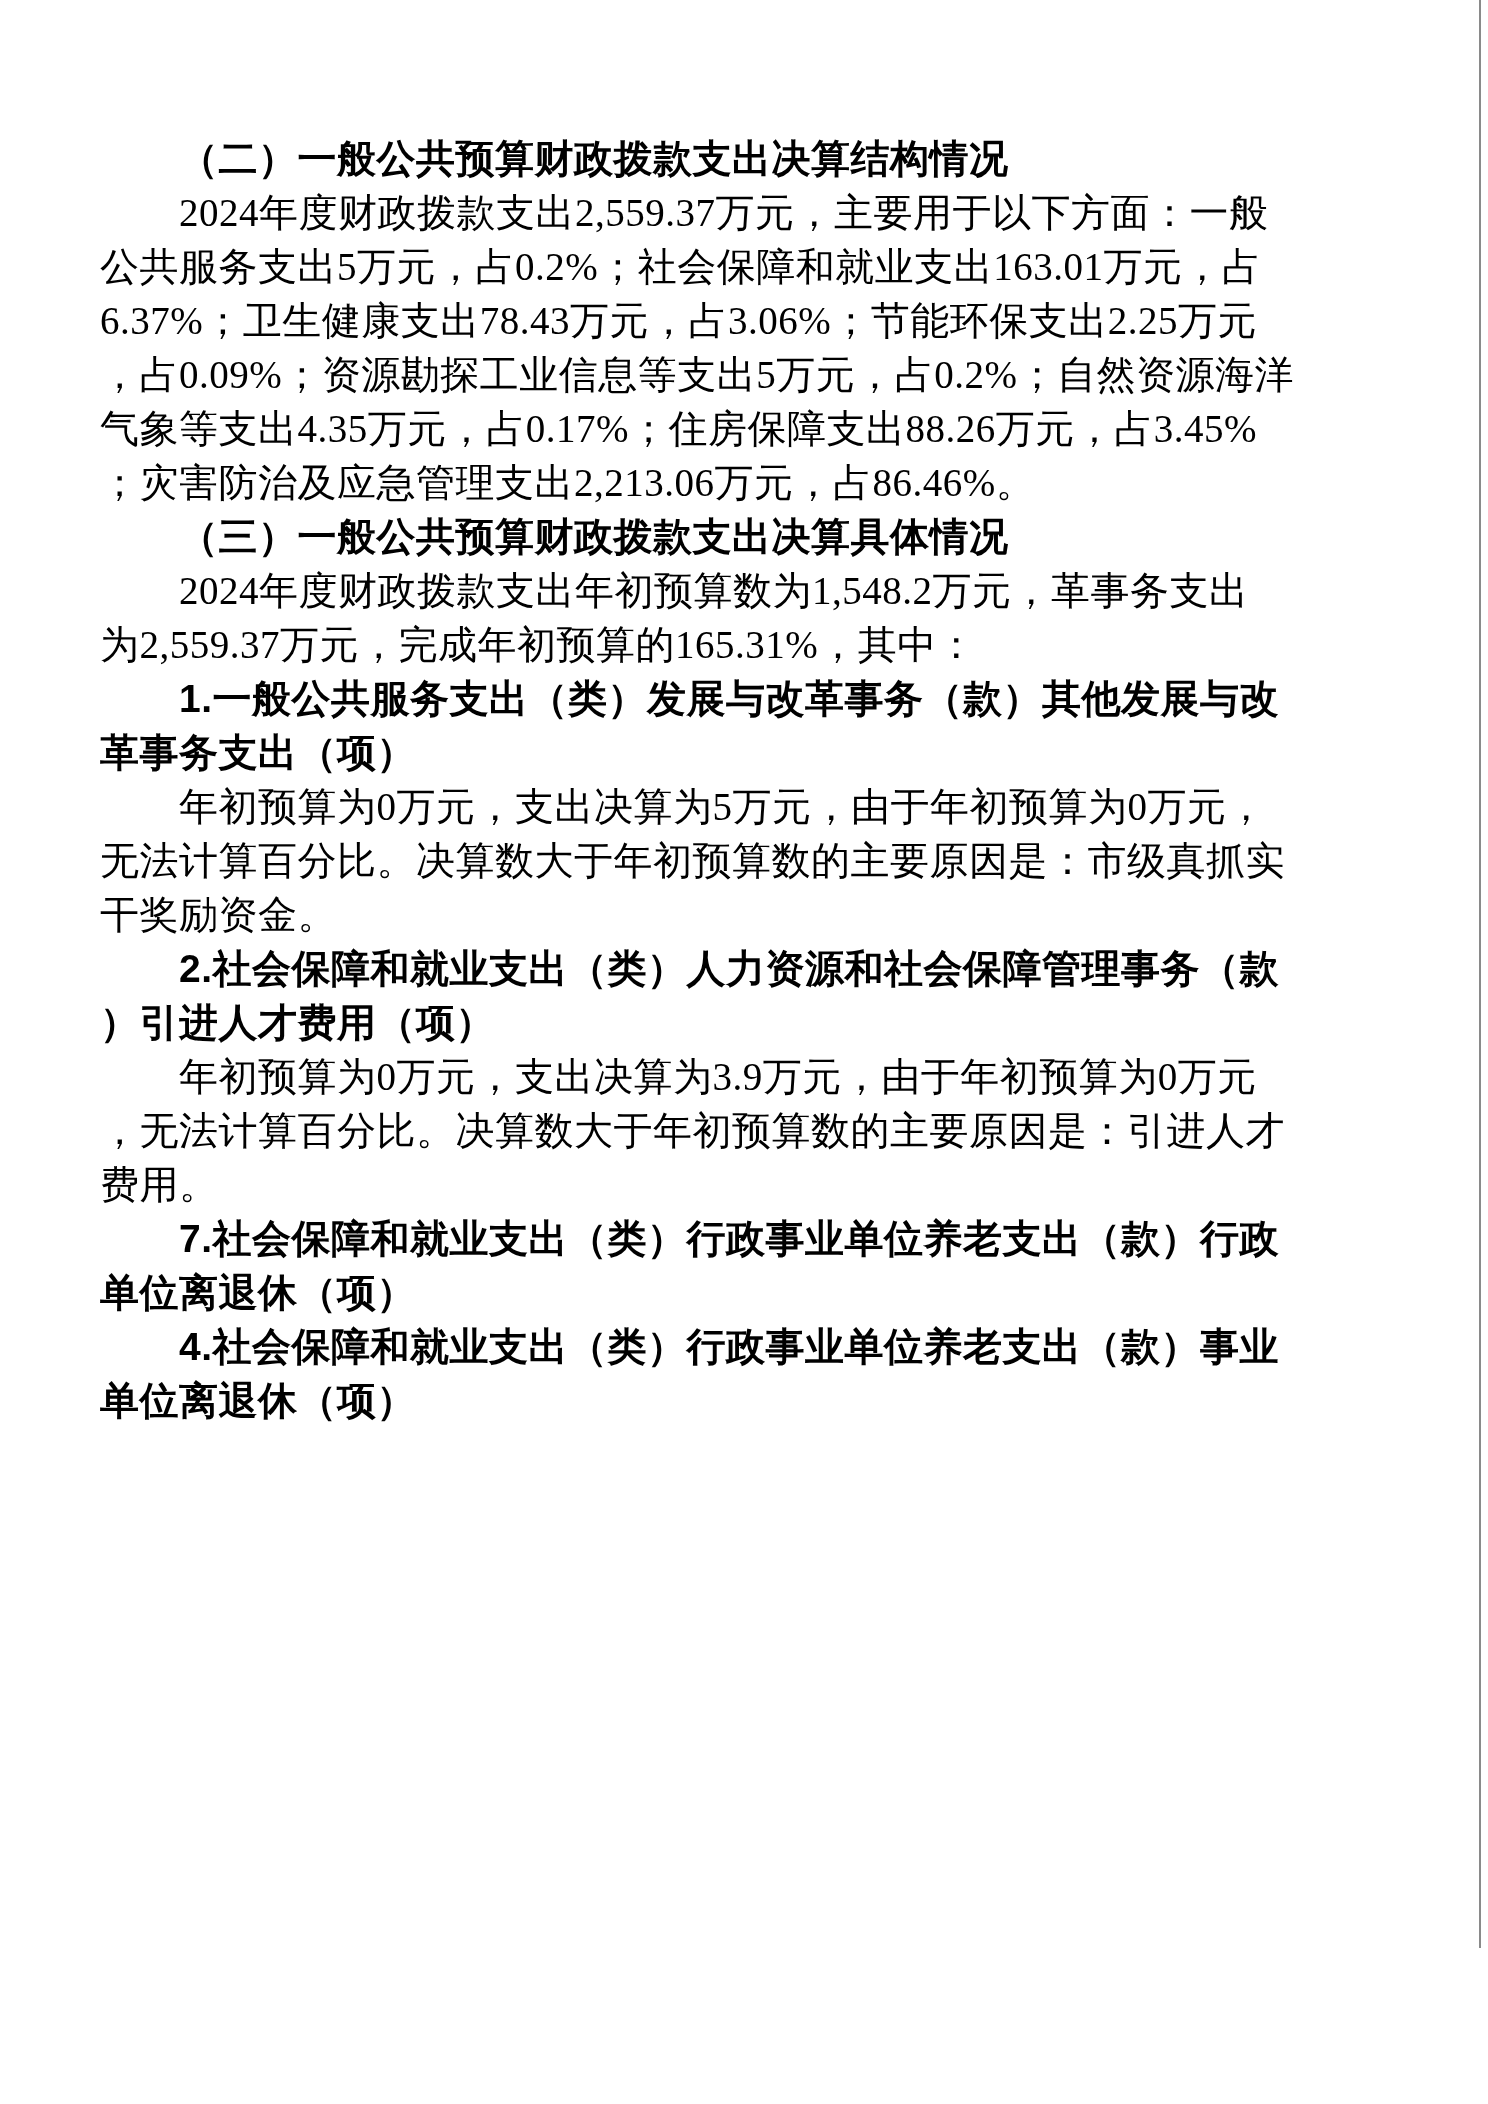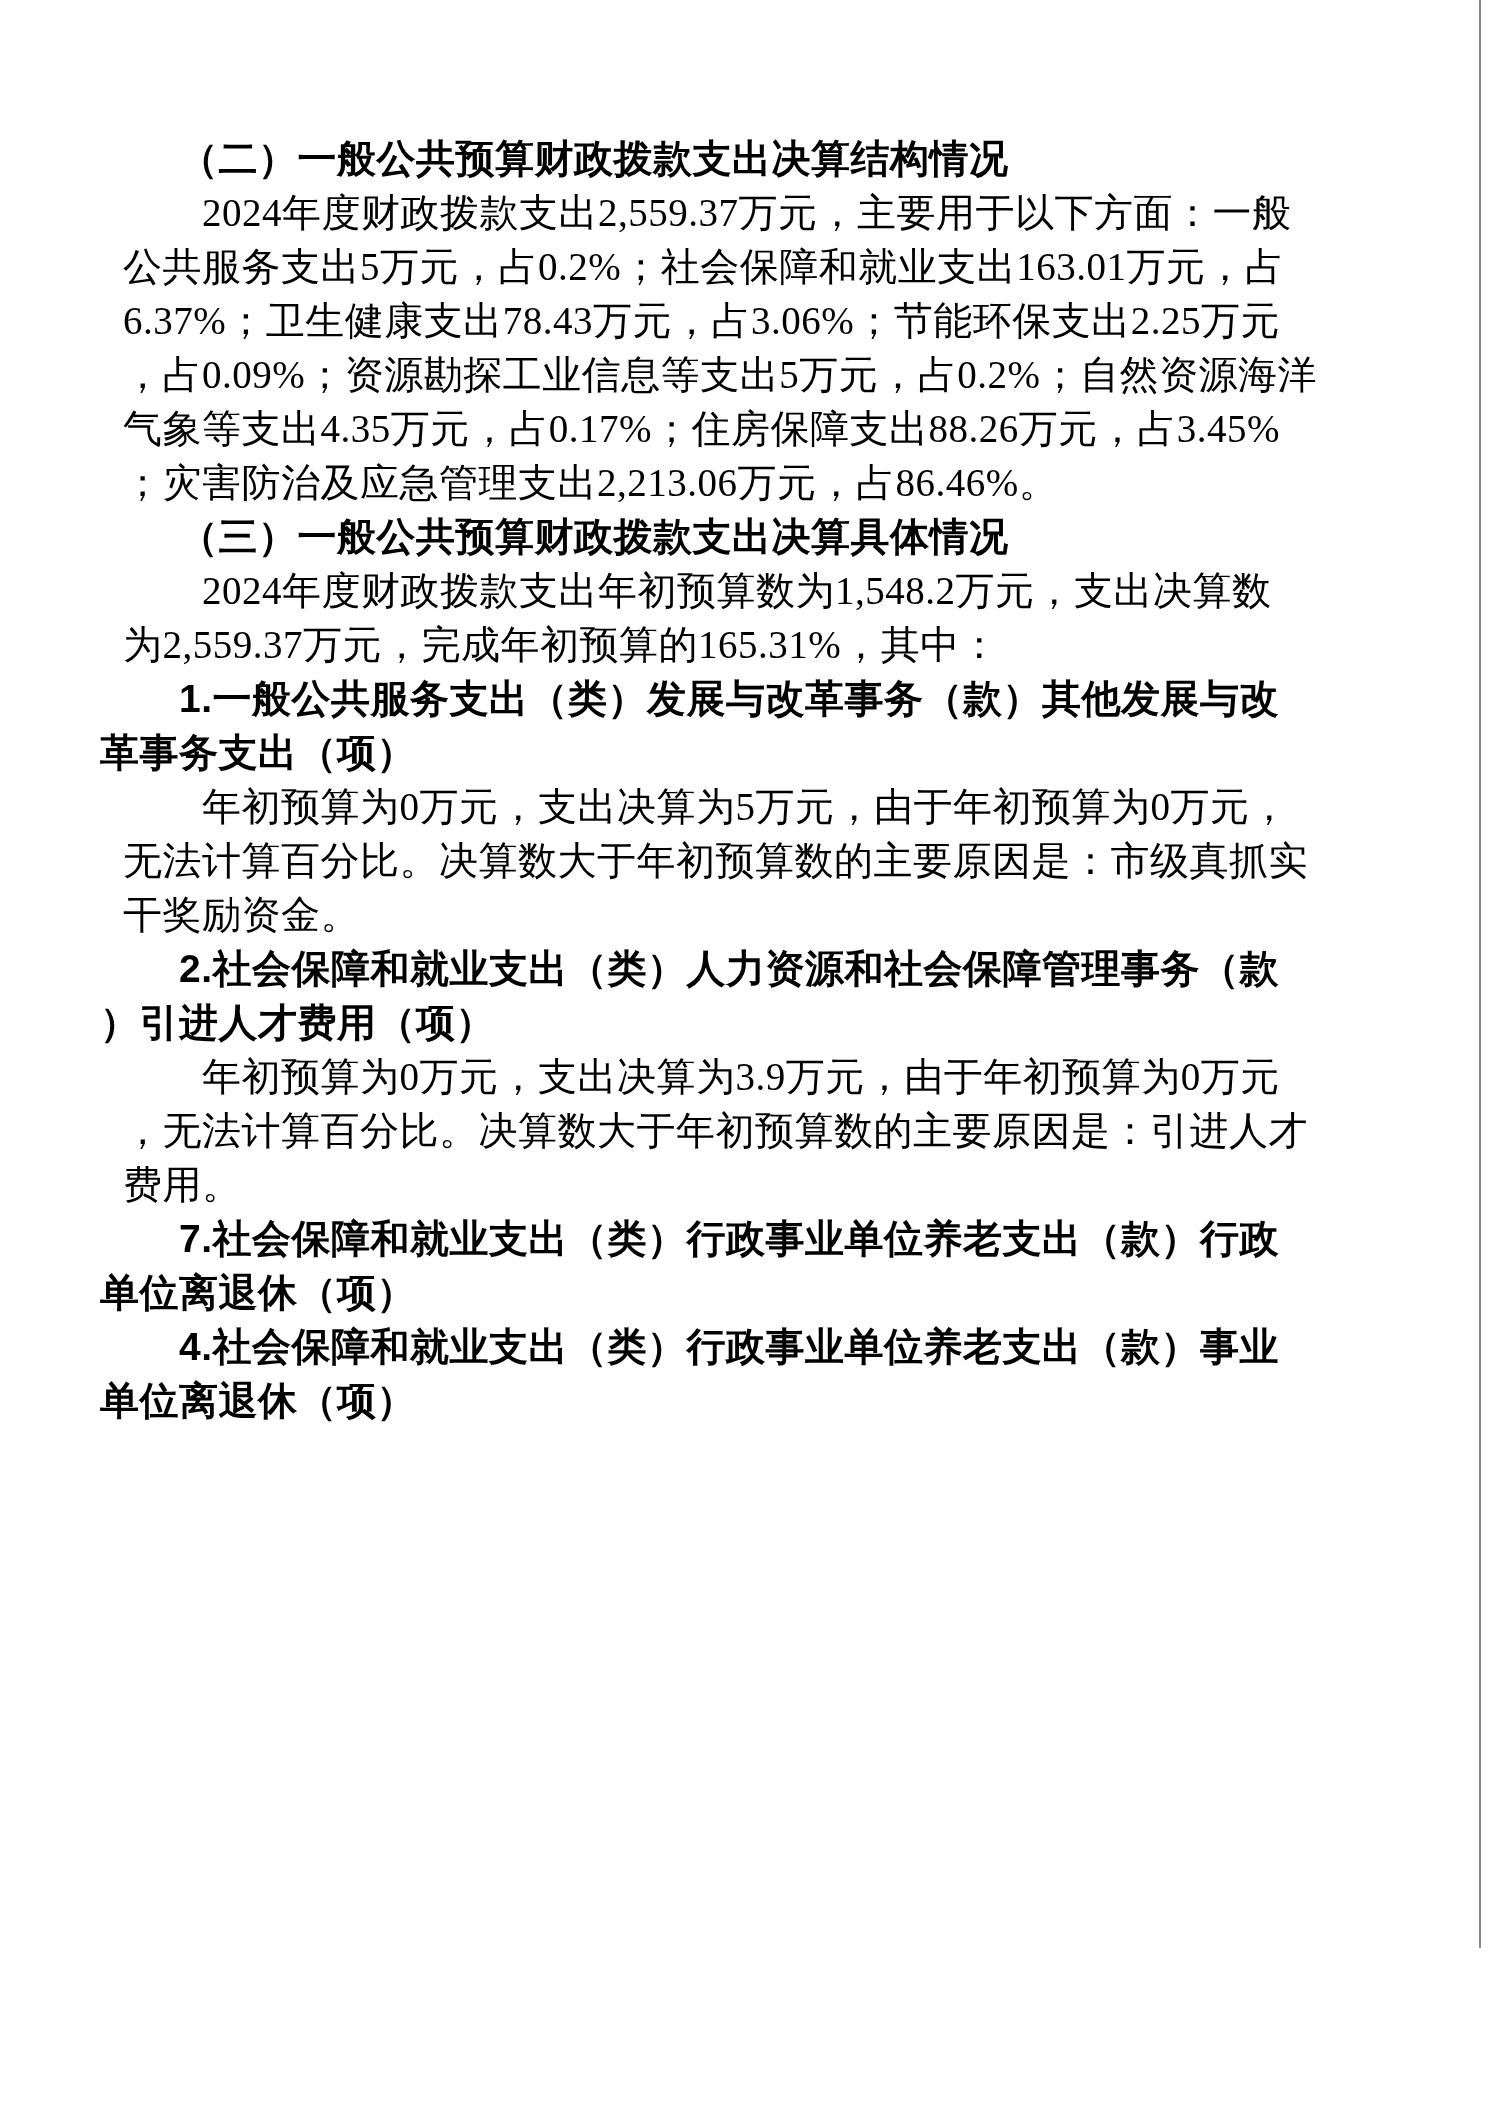--- a/index.html
+++ b/index.html
@@ -35,37 +35,36 @@
     white-space: pre-line;
     letter-spacing: 0.5px;
   }
   .heading {
     font-family: "Liberation Sans", "DejaVu Sans", sans-serif;
     font-weight: bold;
   }
   .body-text {
     font-family: "Liberation Serif", "DejaVu Serif", serif;
     font-weight: normal;
-    margin-left: 23px;
   }
 </style>
 </head>
 <body>
 
 <div class="page">
   <div class="content">
     <div class="block heading">　　（二）一般公共预算财政拨款支出决算结构情况</div>
     <div class="block body-text">　　2024年度财政拨款支出2,559.37万元，主要用于以下方面：一般
 公共服务支出5万元，占0.2%；社会保障和就业支出163.01万元，占
 6.37%；卫生健康支出78.43万元，占3.06%；节能环保支出2.25万元
 ，占0.09%；资源勘探工业信息等支出5万元，占0.2%；自然资源海洋
 气象等支出4.35万元，占0.17%；住房保障支出88.26万元，占3.45%
 ；灾害防治及应急管理支出2,213.06万元，占86.46%。</div>
     <div class="block heading">　　（三）一般公共预算财政拨款支出决算具体情况</div>
-    <div class="block body-text">　　2024年度财政拨款支出年初预算数为1,548.2万元，支出决算数
+    <div class="block body-text">　　2024年度财政拨款支出年初预算数为1,548.2万元，革事务支出
 为2,559.37万元，完成年初预算的165.31%，其中：</div>
     <div class="block heading">　　1.一般公共服务支出（类）发展与改革事务（款）其他发展与改
 革事务支出（项）</div>
     <div class="block body-text">　　年初预算为0万元，支出决算为5万元，由于年初预算为0万元，
 无法计算百分比。决算数大于年初预算数的主要原因是：市级真抓实
 干奖励资金。</div>
     <div class="block heading">　　2.社会保障和就业支出（类）人力资源和社会保障管理事务（款
 ）引进人才费用（项）</div>
     <div class="block body-text">　　年初预算为0万元，支出决算为3.9万元，由于年初预算为0万元
 ，无法计算百分比。决算数大于年初预算数的主要原因是：引进人才

